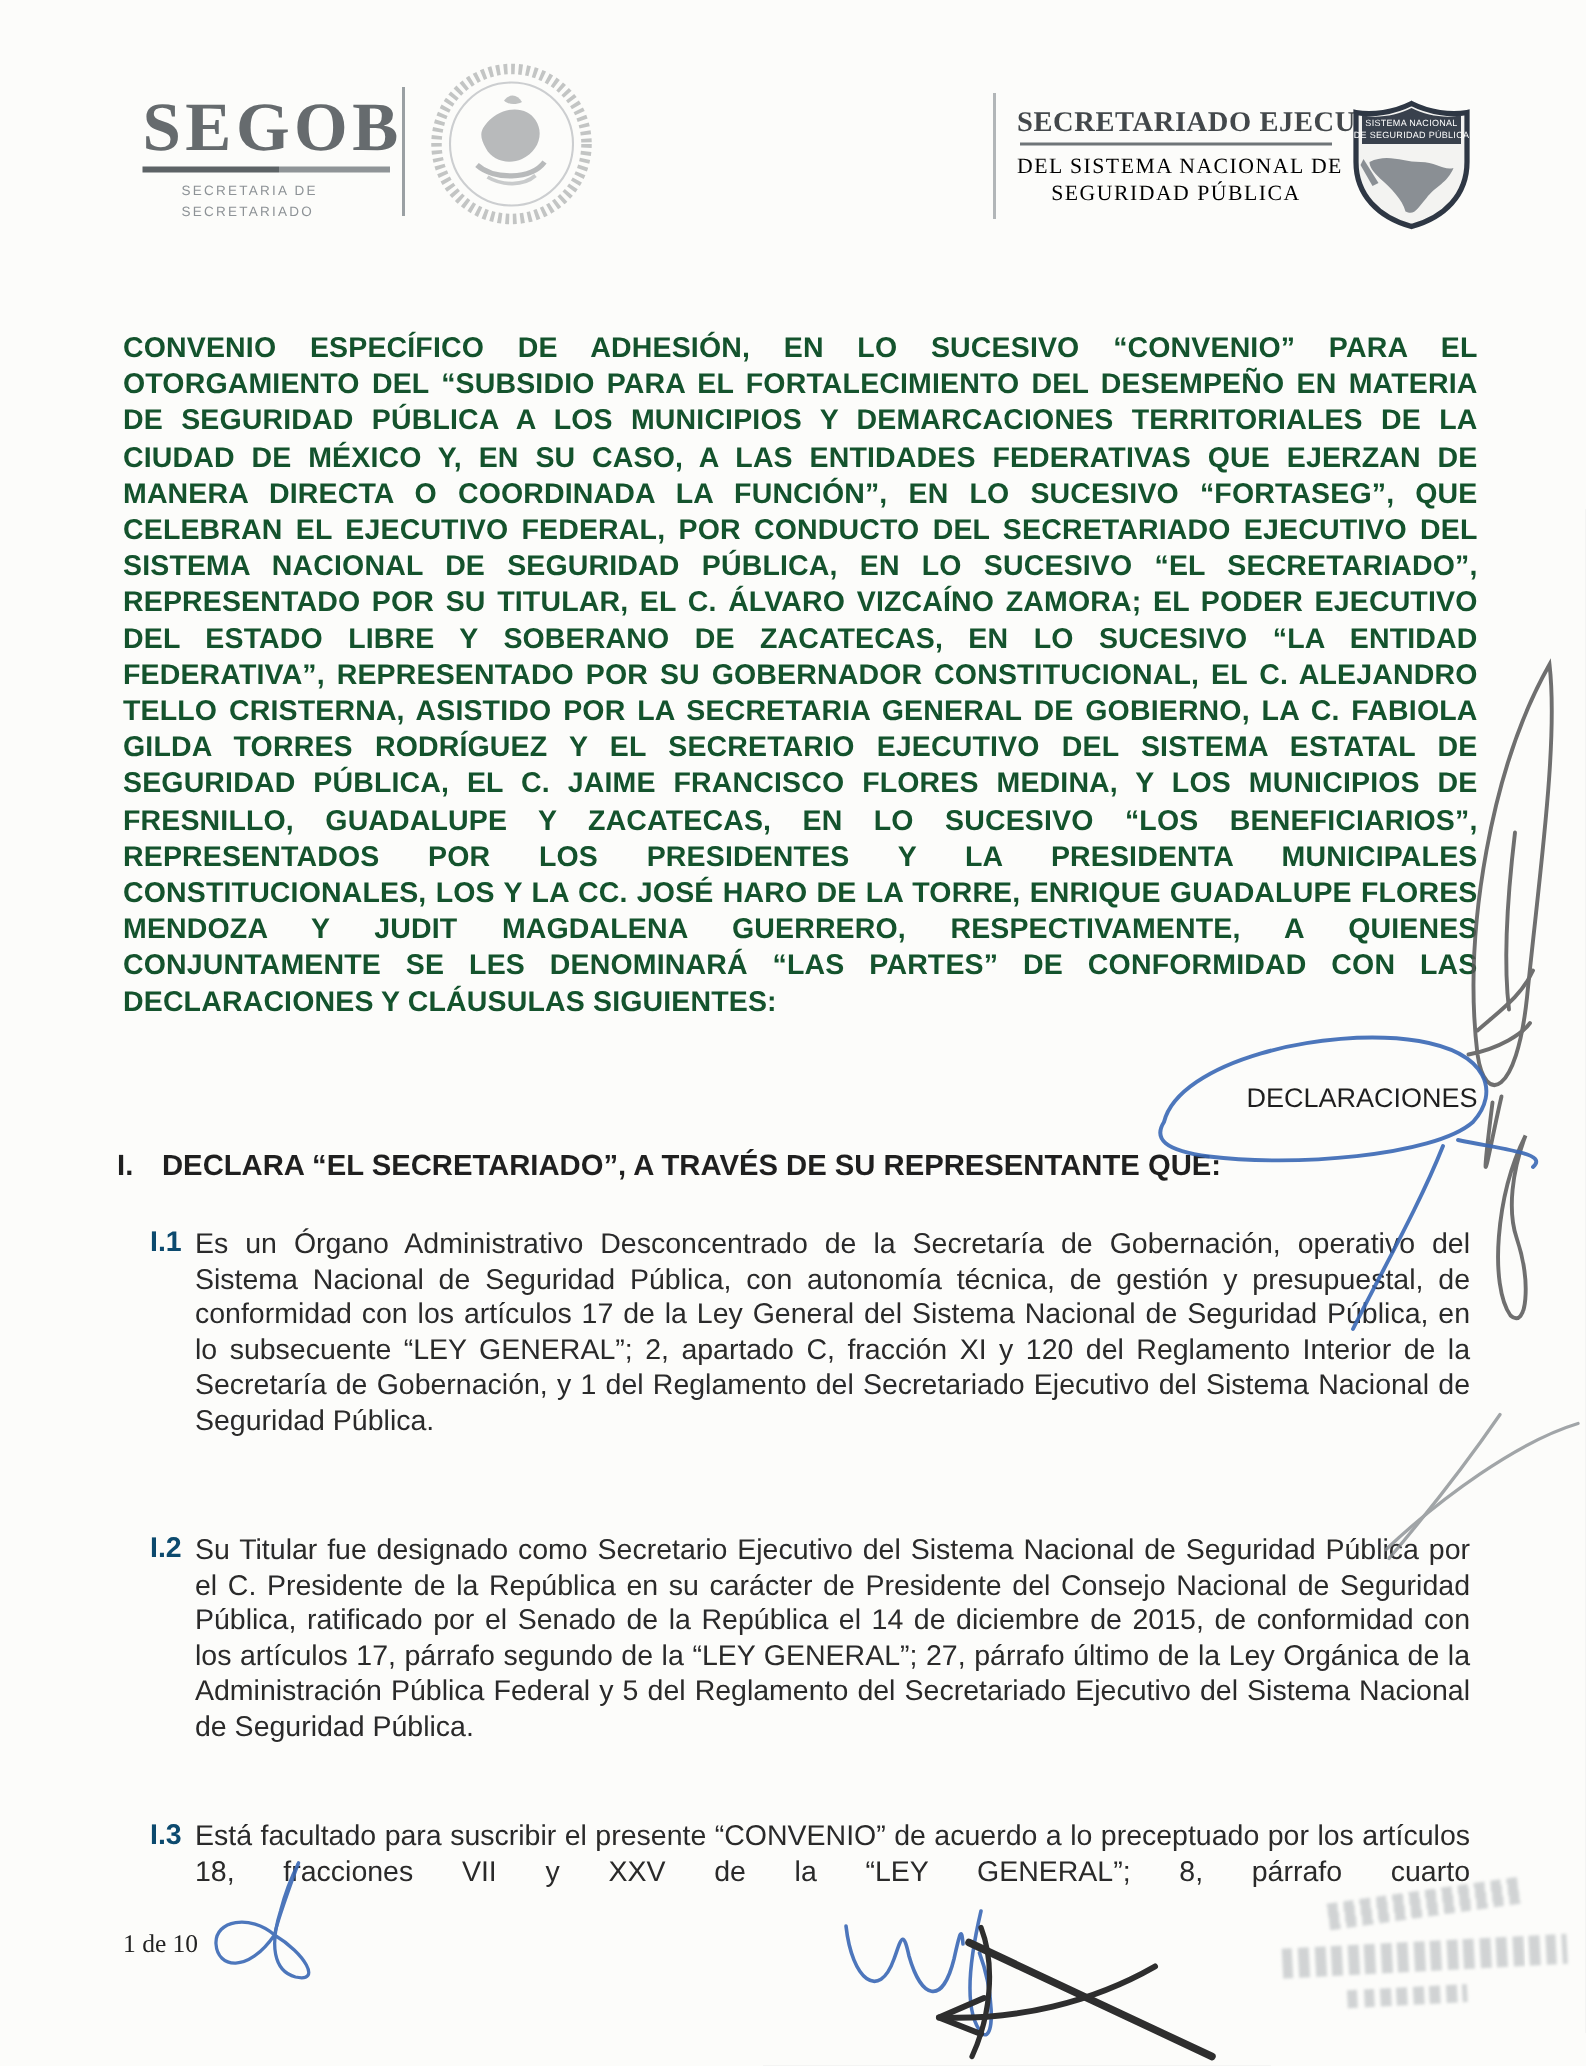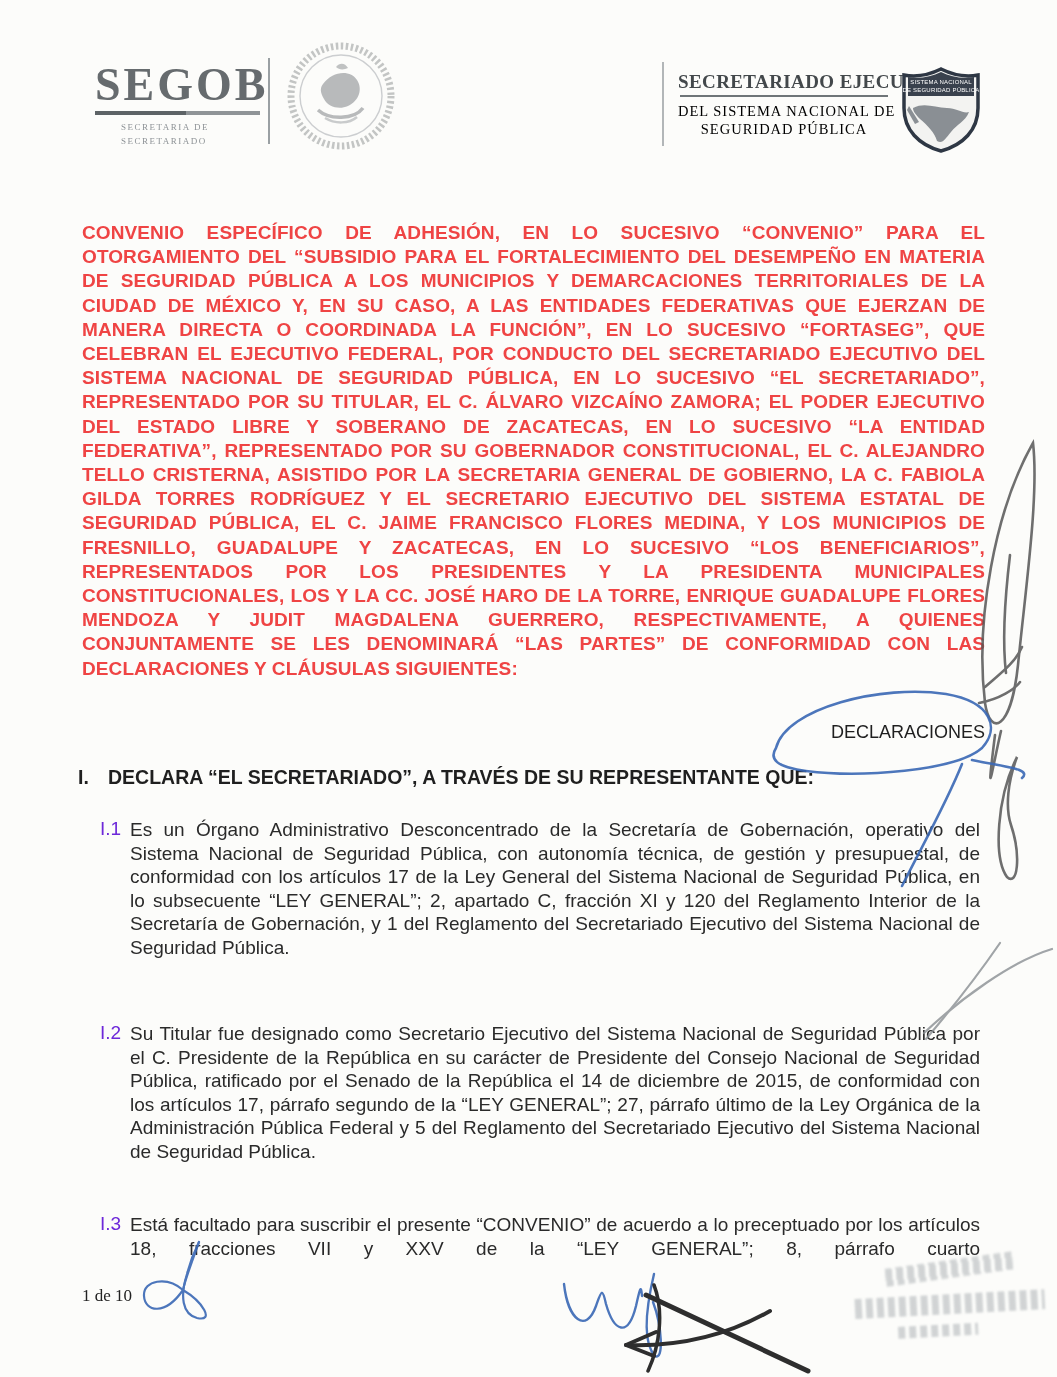--- a/index.html
+++ b/index.html
@@ -13,54 +13,54 @@
     color:#262626;
   }
   
   .segob-block{position:absolute;left:95px;top:62px;width:165px;text-align:center;}
   .segob-word{
     font-family:"Liberation Serif",serif;font-weight:bold;
     font-size:46px;letter-spacing:3px;color:#666b6e;line-height:1;
   }
   .segob-rule{height:4px;background:linear-gradient(90deg,#5d6366 0 55%,#8f9497 55% 100%);margin:3px 0 6px 0;}
   .segob-caption{
-    font-family:Liberation Serif, serif;font-size:9px;letter-spacing:1.5px;
+    font-family:Liberation Sans, sans-serif;font-size:9px;letter-spacing:1.5px;
     color:#8d9296;line-height:1.5;text-align:left;padding-left:26px;
   }
   .hdr-divider-left{position:absolute;left:268px;top:58px;width:2px;height:86px;background:#9aa0a3;}
   .seal{position:absolute;left:287px;top:40px;}
   .hdr-divider-right{position:absolute;left:662px;top:62px;width:2px;height:84px;background:#b2b6b8;}
   .sesnsp-block{position:absolute;left:678px;top:72px;width:212px;text-align:center;}
   .sesnsp-title{
     font-family:"Liberation Serif",serif;font-size:19px;font-weight:bold;
     color:#43484b;letter-spacing:0.4px;white-space:nowrap;line-height:1;
   }
   .sesnsp-rule{height:2px;background:#6f7578;margin:4px 2px 5px 2px;}
   .sesnsp-sub{
     font-family:"Liberation Serif",serif;font-size:14.5px;color:#000000;
     letter-spacing:1px;line-height:1.25;white-space:nowrap;
   }
   .shield{position:absolute;left:899px;top:66px;}
   
   .title-par{
     position:absolute;left:82px;top:180px;width:903px;
     font-weight:bold;font-size:19px;line-height:24.2px;
-    text-align:justify;color:#ef4444;letter-spacing:0.1px;margin-top:41px;
+    text-align:justify;color:#14532d;letter-spacing:0.1px;margin-top:41px;
   }
   .decl-heading{
     position:absolute;left:82px;top:722px;width:903px;text-align:right;
     font-weight:normal;font-size:18px;color:#1f1f1f;
   }
   .sec-heading{
     position:absolute;left:78px;top:766px;width:907px;display:flex;
     font-weight:bold;font-size:19.5px;color:#1f1f1f;
   }
   .sec-heading .num{width:30px;}
   .clause{position:absolute;left:100px;width:880px;display:flex;}
-  .clause .cnum{width:30px;font-weight:normal;font-size:19px;color:#6d28d9;flex:none;}
+  .clause .cnum{width:30px;font-weight:bold;font-size:19px;color:#0c4a6e;flex:none;}
   .clause .ctext{
     flex:1;margin:0;text-align:justify;font-size:19px;line-height:23.6px;color:#2a2a2a;
   }
   .clause.last .ctext{text-align-last:justify;}
   .footer-page{
     position:absolute;left:82px;top:1286px;width:836px;
     font-family:"Liberation Serif",serif;font-size:17px;color:#222;
   }
   
   .anno{position:absolute;pointer-events:none;}

